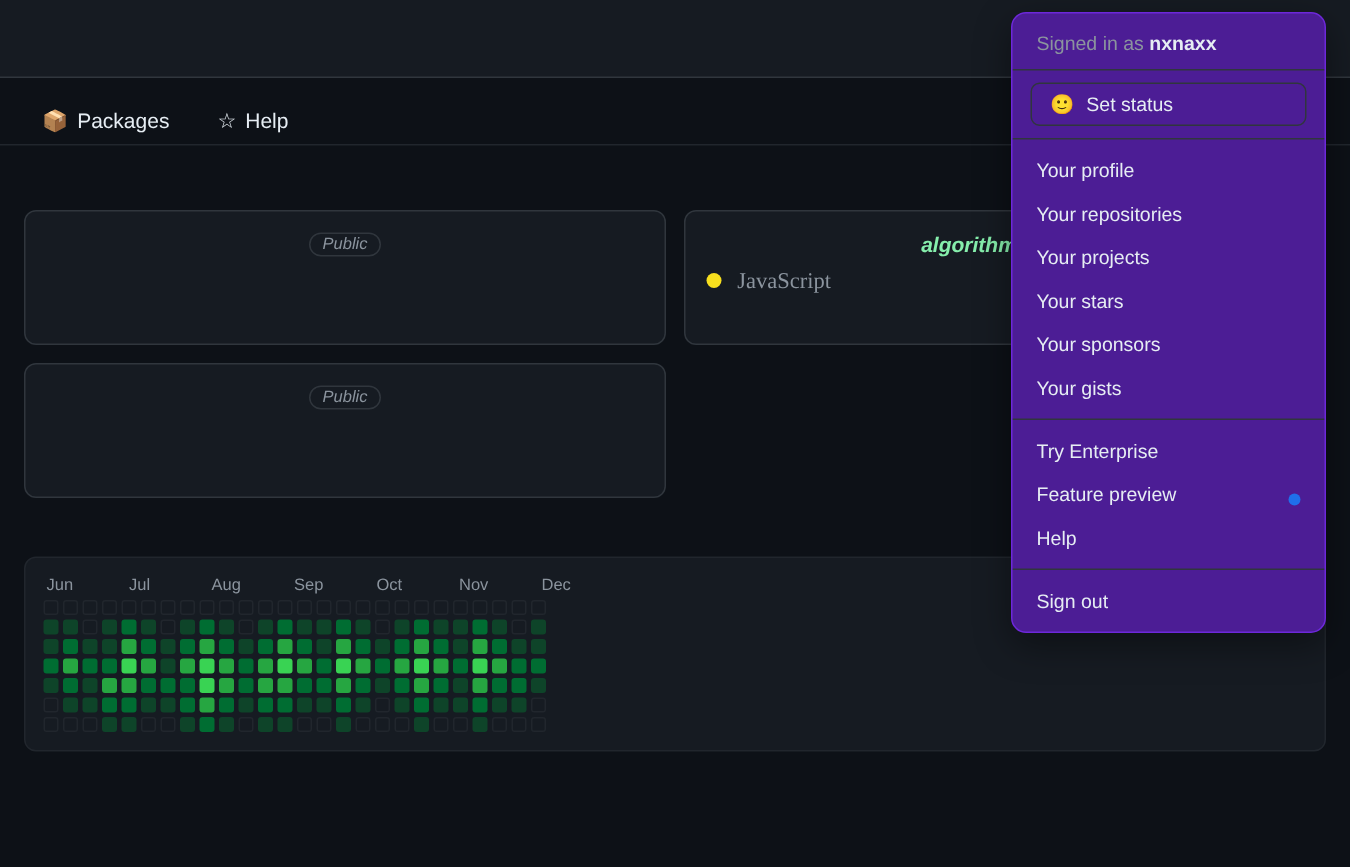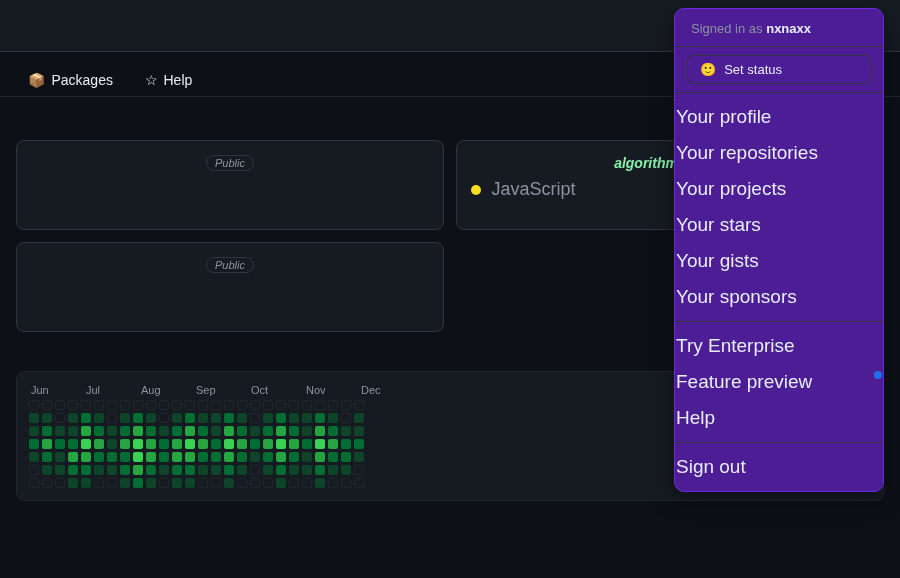--- a/index.html
+++ b/index.html
@@ -142,22 +142,23 @@
     .lang-dot {
       display: inline-block;
       width: 10px;
       height: 10px;
       border-radius: 50%;
       background: #f7df1e;
       margin-right: 6px;
     }
 
     .lang-label {
-      font-size: 18px;
+      font-size: 15px;
       color: #8b949e;
+      font-family: Liberation Serif, serif;
     }
 
     .empty-card {
       background: #161b22;
       border: 1px solid #30363d;
       border-radius: 8px;
       min-height: 90px;
     }
 
     
@@ -274,26 +275,26 @@
       gap: 8px;
       text-align: left;
     }
 
     .dropdown-section {
       padding: 6px 0;
       border-bottom: 1px solid #30363d;
     }
 
     .dropdown-item {
-      padding: 7px 1px;
-      font-size: 19px;
+      padding: 7px 16px;
+      font-size: 13px;
       color: #e6edf3;
       cursor: pointer;
       display: flex;
-      align-items: flex-start;
+      align-items: flex-end;
       justify-content: space-between;
     }
 
     .dropdown-item.active {
       background: #1f6feb;
       color: #ffffff;
     }
 
     .blue-dot {
       width: 8px;
@@ -648,24 +649,24 @@
     <div class="dropdown-item">
       <span>Your repositories</span>
     </div>
     <div class="dropdown-item">
       <span>Your projects</span>
     </div>
     <div class="dropdown-item">
       <span>Your stars</span>
     </div>
     <div class="dropdown-item">
+      <span>Your sponsors</span>
+    </div>
+    <div class="dropdown-item">
       <span>Your gists</span>
-    </div>
-    <div class="dropdown-item">
-      <span>Your sponsors</span>
     </div>
   </div>
 
   <div class="dropdown-section">
     <div class="dropdown-item">
       <span>Try Enterprise</span>
     </div>
     <div class="dropdown-item">
       <span>Feature preview</span>
       <span class="blue-dot"></span>

